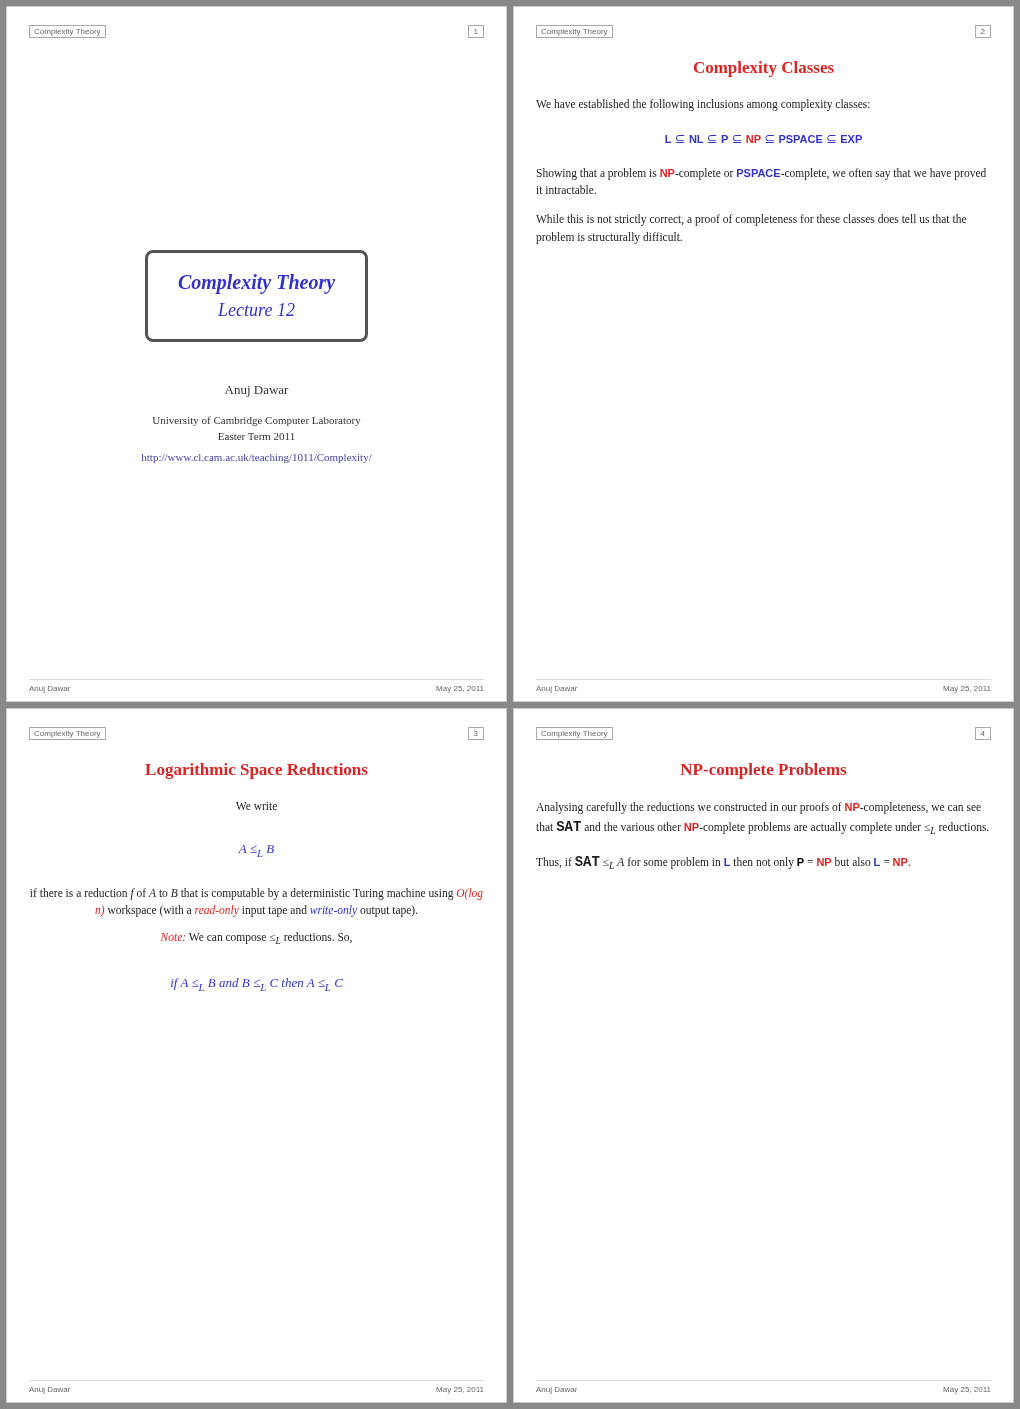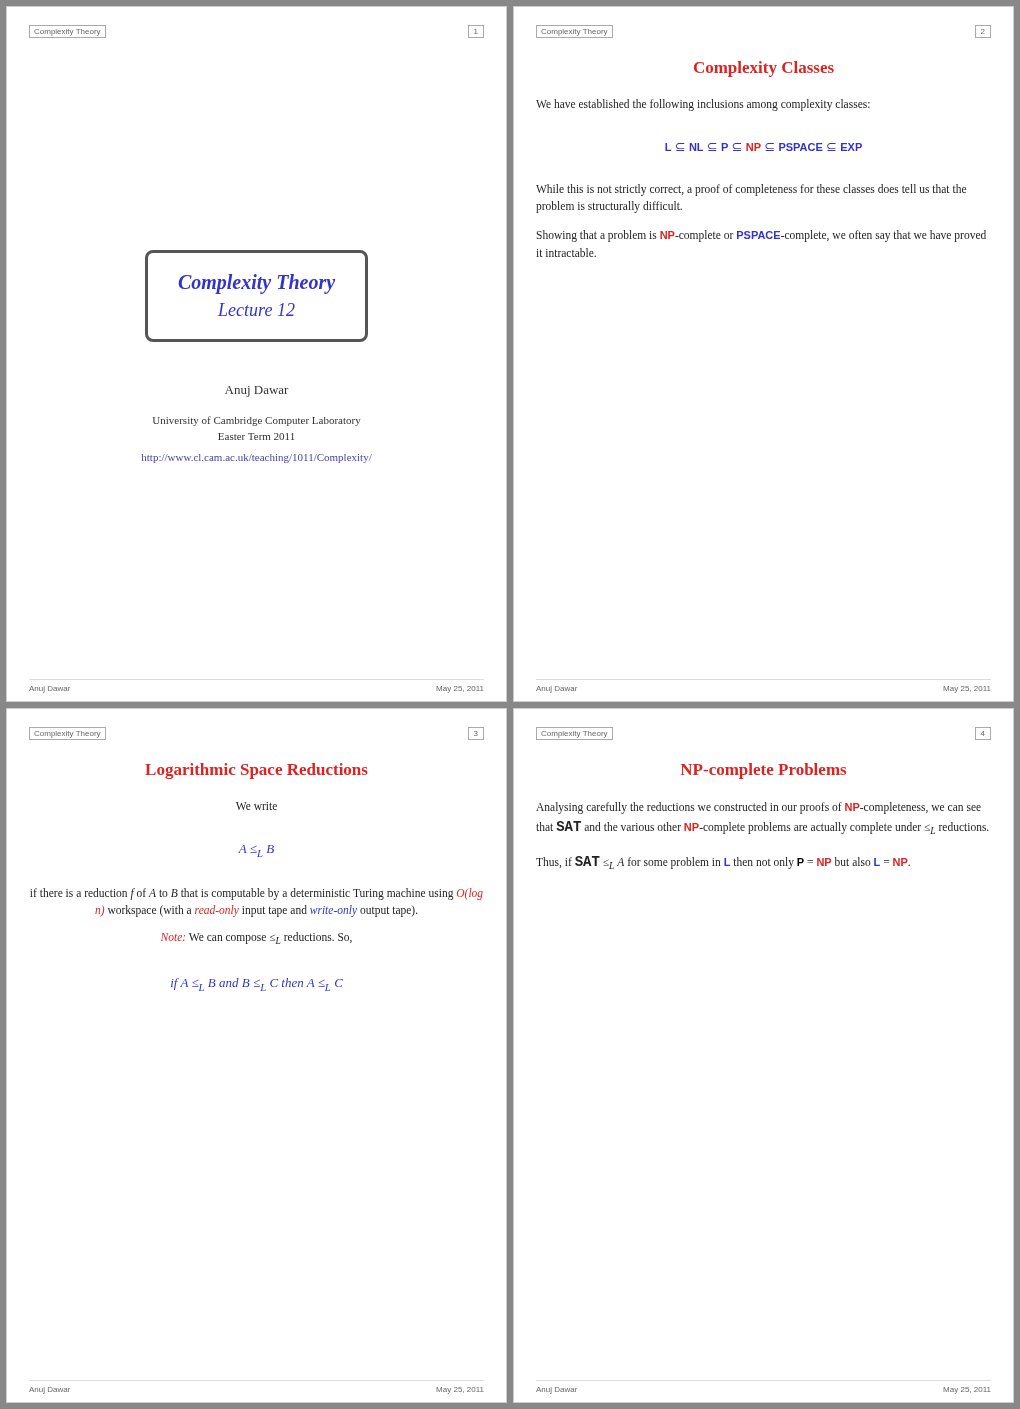--- a/index.html
+++ b/index.html
@@ -120,21 +120,21 @@
       color: #222;
       line-height: 1.5;
     }
     .slide-body p {
       margin-bottom: 12px;
     }
     .math-line {
       text-align: center;
       font-size: 13px;
       color: #33c;
-      margin: 24px 0;
+      margin: 16px 0;
       font-family: 'Times New Roman', serif;
     }
     .np-text { color: #d22; font-weight: bold; font-family: Arial, sans-serif; font-size: 11px; }
     .pspace-text { color: #33c; font-weight: bold; font-family: Arial, sans-serif; font-size: 11px; }
     .sat-text { font-weight: bold; font-family: 'Courier New', monospace; font-size: 14px; margin-top: 8px; }
     .l-text { color: #33c; font-weight: bold; font-family: Arial, sans-serif; font-size: 11px; }
     .p-text { color: #000; font-weight: bold; font-family: Arial, sans-serif; font-size: 11px; }
 
     
     .slide3-body {
@@ -199,22 +199,22 @@
     <div class="slide-header">
       <span class="slide-label">Complexity Theory</span>
       <span class="slide-number">2</span>
     </div>
     <div class="slide-title">Complexity Classes</div>
     <div class="slide-body">
       <p>We have established the following inclusions among complexity classes:</p>
       <div class="math-line">
         <span class="l-text">L</span> ⊆ <span class="l-text">NL</span> ⊆ <span class="l-text">P</span> ⊆ <span class="np-text">NP</span> ⊆ <span class="pspace-text">PSPACE</span> ⊆ <span class="l-text">EXP</span>
       </div>
+      <p>Showing that a problem is <span class="np-text">NP</span>-complete or <span class="pspace-text">PSPACE</span>-complete, we often say that we have proved it intractable.</p>
       <p>While this is not strictly correct, a proof of completeness for these classes does tell us that the problem is structurally difficult.</p>
-      <p>Showing that a problem is <span class="np-text">NP</span>-complete or <span class="pspace-text">PSPACE</span>-complete, we often say that we have proved it intractable.</p>
     </div>
     <div class="slide-footer">
       <span>Anuj Dawar</span>
       <span>May 25, 2011</span>
     </div>
   </div>
 
   <div class="slide">
     <div class="slide-header">
       <span class="slide-label">Complexity Theory</span>

